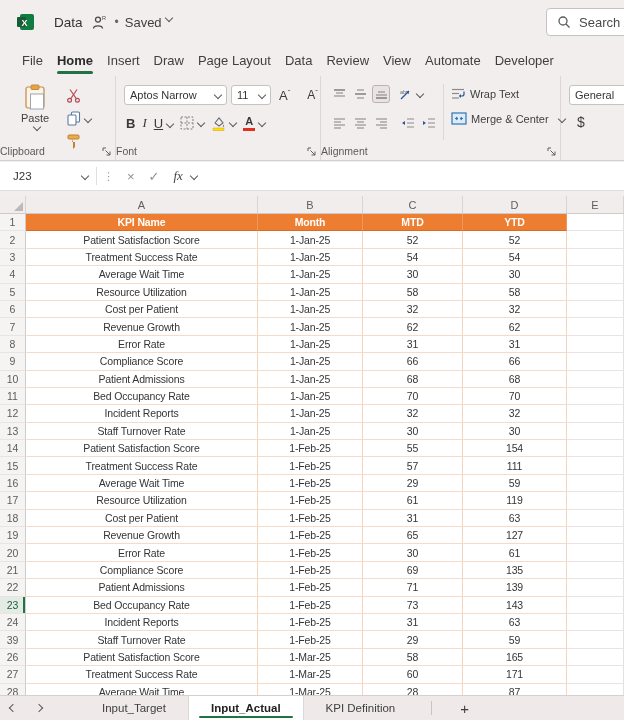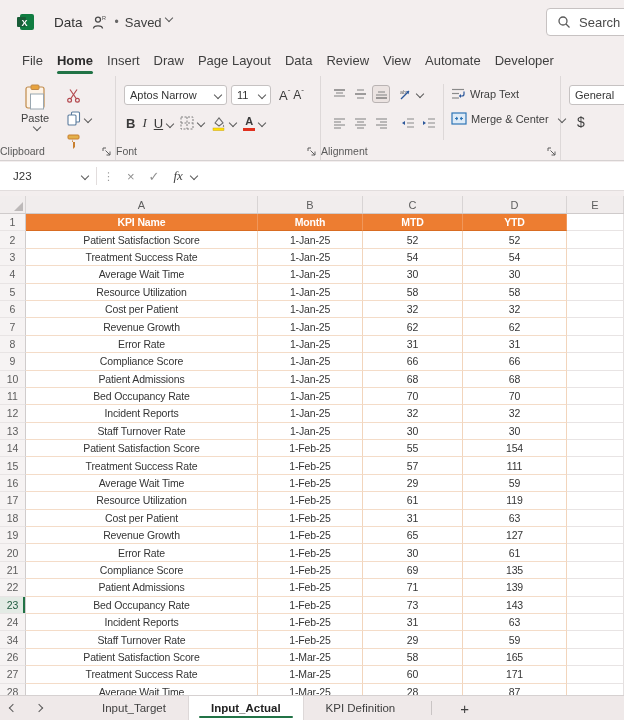--- a/index.html
+++ b/index.html
@@ -189,21 +189,21 @@
       <div id="font-row1">
         <div class="combo" style="width:103px;">
           <span>Aptos Narrow</span>
             <span class="chev"></span>
         </div>
         <div class="combo" style="width:40px;margin-left:4px;">
           <span>11</span>
             <span class="chev"></span>
         </div>
         <span style="margin-left:8px;font-size:13px;color:#3A3A3A;">A<span style="font-size:8px;vertical-align:top;">ˆ</span></span>
-        <span style="margin-left:3px;font-size:12px;color:#3A3A3A;">A<span style="font-size:8px;vertical-align:top;">ˇ</span></span>
+        <span style="margin-left:17px;font-size:12px;color:#3A3A3A;">A<span style="font-size:8px;vertical-align:top;">ˇ</span></span>
       </div>
       <div id="font-row2">
         <span class="fmt" style="font-weight:bold;">B</span>
         <span class="fmt" style="font-style:italic;font-family:'Liberation Serif',serif;">I</span>
         <span>
           <span class="fmt" style="text-decoration:underline;">U</span><span class="chev"></span>
         </span>
         <span style="display:flex;align-items:center;">
           <svg width="14" height="14" viewBox="0 0 14 14">
             <rect x="1" y="1" width="12" height="12" fill="none" stroke="#7F7F7F" stroke-width="1" stroke-dasharray="2 1.5"></rect>
@@ -552,21 +552,21 @@
       </div>
       <div class="row">
         <div class="rn" style="width: 26px;">24</div>
         <div class="cell" style="width: 232px;">Incident Reports</div>
         <div class="cell" style="width: 105px;">1-Feb-25</div>
         <div class="cell" style="width: 100px;">31</div>
         <div class="cell" style="width: 104px;">63</div>
         <div class="cell ecol" style="width: 57px;"></div>
       </div>
       <div class="row">
-        <div class="rn" style="width: 26px;">34</div>
+        <div class="rn" style="width: 26px;">39</div>
         <div class="cell" style="width: 232px;">Staff Turnover Rate</div>
         <div class="cell" style="width: 105px;">1-Feb-25</div>
         <div class="cell" style="width: 100px;">29</div>
         <div class="cell" style="width: 104px;">59</div>
         <div class="cell ecol" style="width: 57px;"></div>
       </div>
       <div class="row">
         <div class="rn" style="width: 26px;">26</div>
         <div class="cell" style="width: 232px;">Patient Satisfaction Score</div>
         <div class="cell" style="width: 105px;">1-Mar-25</div>

